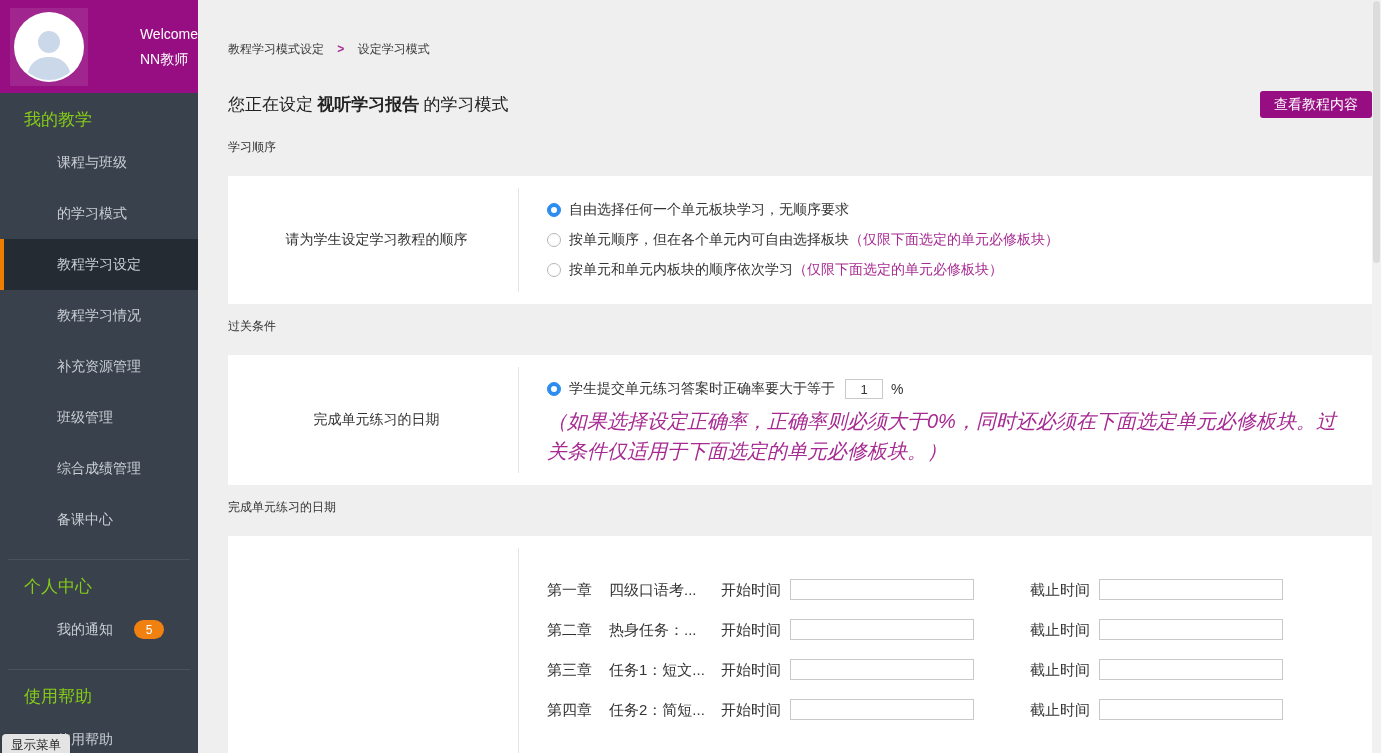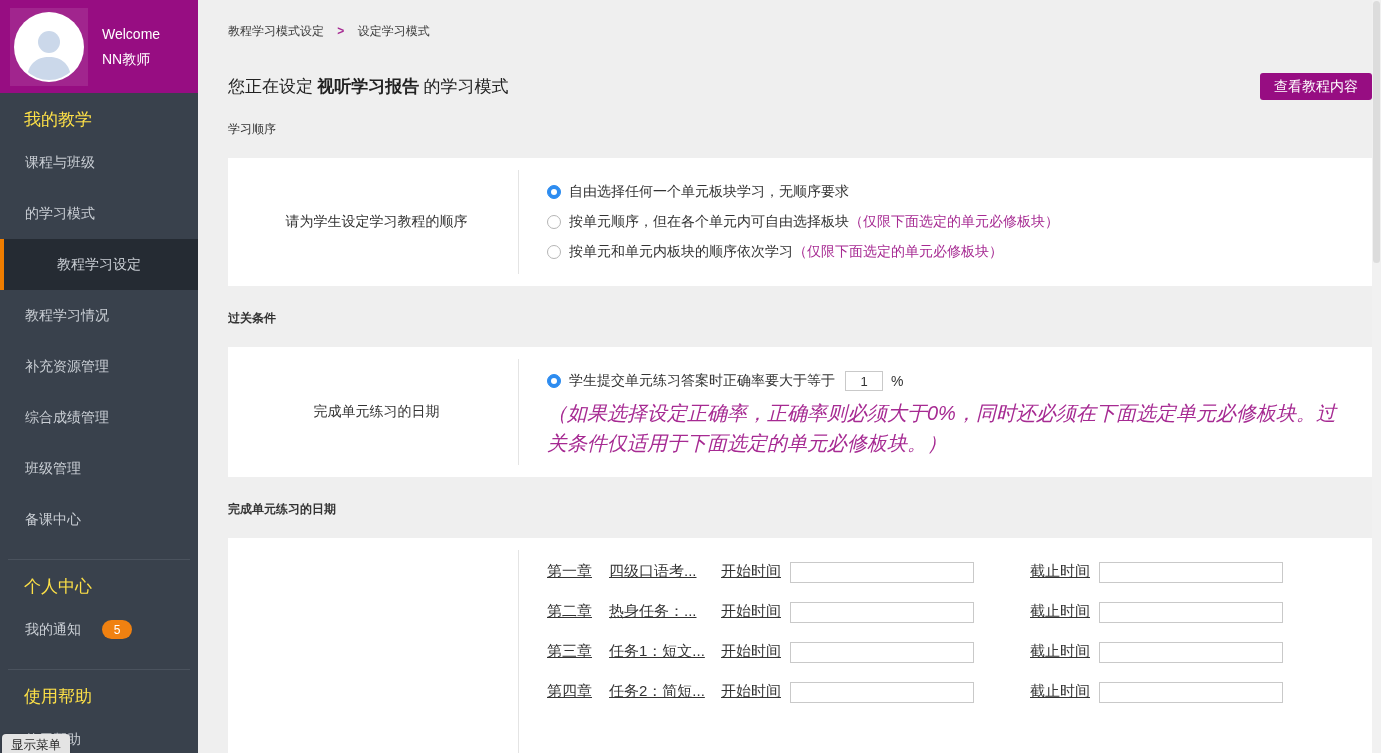--- a/index.html
+++ b/index.html
@@ -12,35 +12,36 @@
   }
 
   
   .sidebar {
     position: absolute; top: 0; left: 0; bottom: 0; width: 198px;
     background: #39414C; z-index: 3;
   }
   .profile {
     height: 93px; background: #970D82; display: flex; align-items: center;
     padding-left: 10px;
+    justify-content: space-between;
   }
   .avatar-box {
     width: 78px; height: 78px; background: rgba(255,255,255,0.10);
     display: flex; align-items: center; justify-content: center; flex: none;
     cursor: pointer;
   }
   .avatar-circle {
     width: 70px; height: 70px; border-radius: 50%; background: #fff;
     border: 2px solid rgba(255,255,255,0.85); overflow: hidden;
     display: flex; align-items: flex-end; justify-content: center;
   }
   .welcome { margin-left: 14px; color: #fff; font-size: 14px; line-height: 25px; }
-  .side-header { font-size: 17px; color: #fde047; padding: 15px 0 6px 24px; }
+  .side-header { font-size: 17px; color: #84cc16; padding: 15px 0 6px 24px; }
   .side-item {
-    height: 51px; display: flex; align-items: center; padding-left: 25px;
+    height: 51px; display: flex; align-items: center; padding-left: 57px;
     font-size: 14px; color: #C9CED4; cursor: pointer; position: relative;
   }
   .side-item.active {
     background: #252B33; border-left: 4px solid #EF7D00; padding-left: 53px;
   }
   .side-divider { border-top: 1px solid #4A525D; margin: 14px 8px 0 8px; }
   .badge {
     margin-left: 21px; background: #F08111; color: #fff; font-size: 12px;
     min-width: 30px; height: 19px; border-radius: 10px; display: inline-flex;
     align-items: center; justify-content: center; padding: 0 8px;
@@ -49,35 +50,35 @@
     position: absolute; left: 2px; bottom: -8px; background: #E4E4E4;
     color: #2B2B2B; font-size: 12.5px; padding: 3px 9px 7px; border-radius: 4px;
     cursor: pointer; z-index: 6; box-shadow: 0 0 2px rgba(0,0,0,.25);
   }
 
   
   .main {
     position: absolute; left: 198px; right: 0; top: 0; bottom: 0;
     padding: 0 9px 0 30px; overflow: hidden;
   }
-  .breadcrumb { padding-top: 23px; font-size: 12px; color: #3c3c3c; }
+  .breadcrumb { padding-top: 41px; font-size: 12px; color: #3c3c3c; }
   .breadcrumb .bc-link { cursor: pointer; }
   .breadcrumb .sep { color: #A62A92; font-weight: bold; margin: 0 10px; }
   .title-row {
     margin-top: 33px; display: flex; align-items: center; justify-content: space-between; font-family: Liberation Serif, serif;
   }
   .page-title { font-size: 17px; font-weight: 500; color: #222; }
   .page-title b { font-weight: 700; }
   .btn-primary {
     background: #970D82; color: #fff; border: none; font-size: 14px;
     height: 27px; padding: 0 14px; border-radius: 3px; cursor: pointer;
     font-family: inherit;
   }
   .sec-title { font-size: 12px; font-weight: 400; color: #333; margin-top: 21px; }
-  .sec-title.later { margin-top: 24px; font-weight: bold; }
+  .sec-title.later { margin-top: 14px; }
 
   .panel {
     background: #fff; margin-top: 20px; display: flex; min-height: 120px;
   }
   .panel-left {
     width: 290px; flex: none; display: flex; align-items: center;
     justify-content: center; font-size: 14px; color: #333; text-align: center; padding-left: 7px;
   }
   .panel-right {
     flex: 1; border-left: 1px solid #E4E4E4; margin: 12px 0;
@@ -101,21 +102,21 @@
     font-size: 13px; margin: 0 8px 0 10px; font-family: inherit; color: #333;
   }
   .pass-note {
     color: #A62A92; font-size: 20px; line-height: 30px; max-width: 792px;
     margin-top: 2px;
     font-style: italic;
   }
 
   .panel-dates { height: 330px; align-items: flex-start; }
   .panel-dates .panel-right { justify-content: flex-start; padding-top: 12px; margin-bottom: 0; height: 100%; }
-  .date-row { display: flex; align-items: flex-start; height: 40px; font-size: 15px; color: #333; text-decoration: underline; }
+  .date-row { display: flex; align-items: flex-end; height: 40px; font-size: 15px; color: #333; }
   .chap { width: 62px; flex: none; }
   .chap-name { width: 112px; flex: none; white-space: nowrap; overflow: hidden; }
   .time-label { margin-right: 9px; flex: none; }
   .time-label.end { margin-left: 56px; }
   .date-input {
     width: 184px; height: 21px; border: 1px solid #C9C9C9; background: #fff;
     font-family: inherit; font-size: 13px; padding: 0 5px; color: #333;
   }
 
   
@@ -147,22 +148,22 @@
     </div>
   </div>
 
   <nav>
     <div class="side-header">我的教学</div>
     <div class="side-item">课程与班级</div>
     <div class="side-item">的学习模式</div>
     <div class="side-item active">教程学习设定</div>
     <div class="side-item">教程学习情况</div>
     <div class="side-item">补充资源管理</div>
+    <div class="side-item">班级管理</div>
     <div class="side-item">综合成绩管理</div>
-    <div class="side-item">班级管理</div>
     <div class="side-item">备课中心</div>
 
     <div class="side-divider"></div>
     <div class="side-header">个人中心</div>
     <div class="side-item">
       <span>我的通知</span>
       <span class="badge">5</span>
     </div>
 
     <div class="side-divider"></div>

